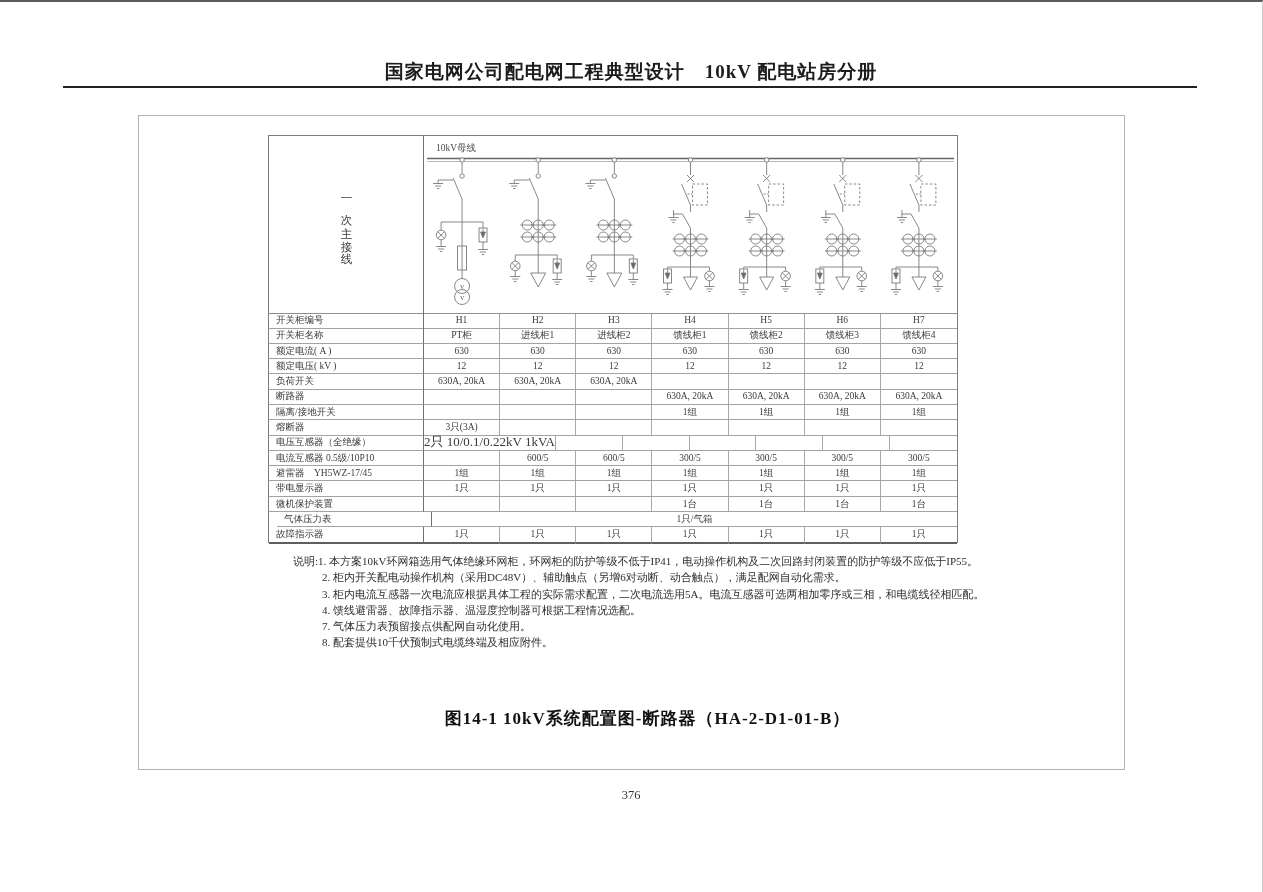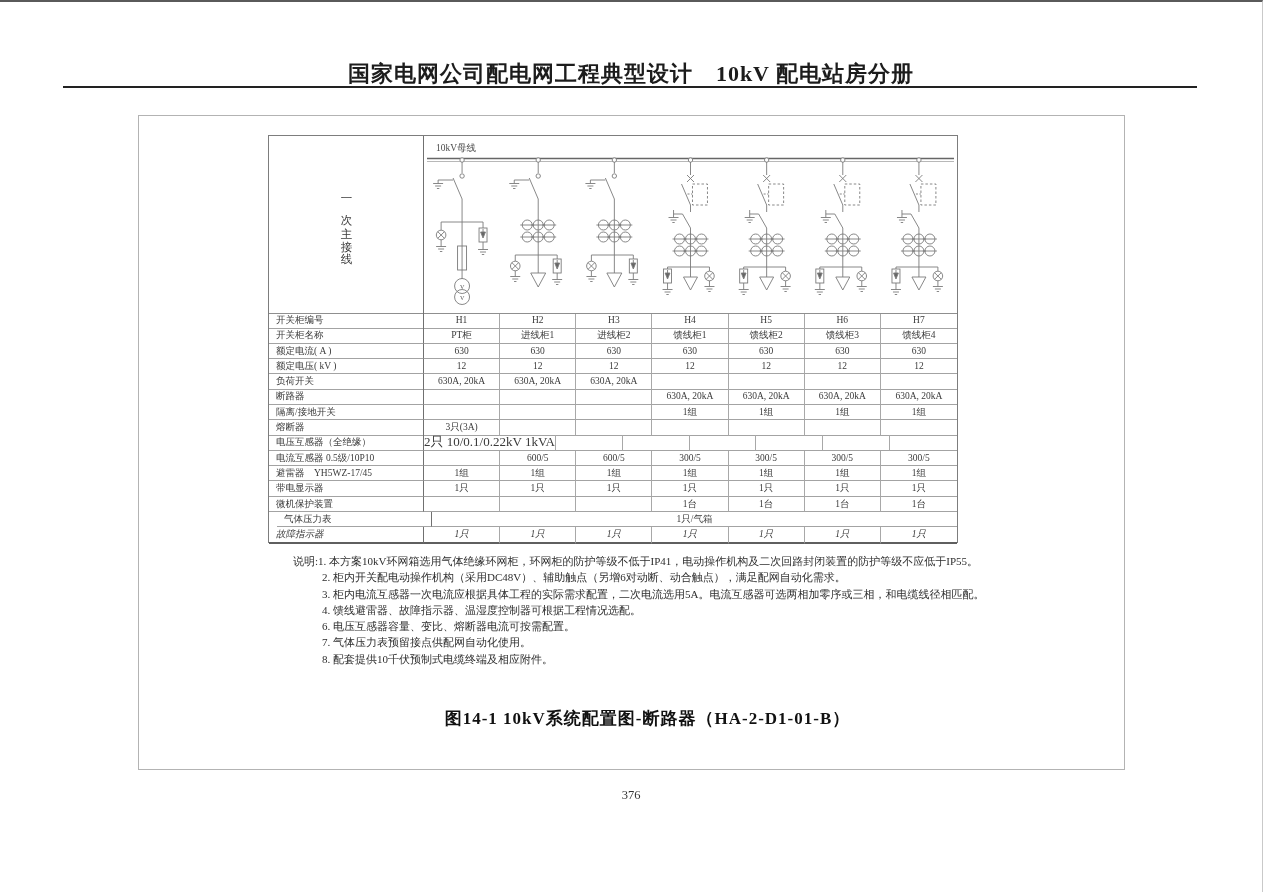--- a/index.html
+++ b/index.html
@@ -4,21 +4,21 @@
 <style>
   html,body { margin:0; padding:0; background:#ffffff; }
   .page {
     position:relative; width:1263px; height:892px; background:#fff;
     font-family:"Liberation Serif", serif; color:#333;
     border-top:2px solid #5a5a5a; border-right:1px solid #c9c9c9;
     box-sizing:border-box; overflow:hidden;
   }
   .header-title {
     position:absolute; top:57px; left:0; width:100%;
-    text-align:center; font-size:22px; color:#1c1c1c; letter-spacing:1px;
+    text-align:center; font-size:19px; color:#1c1c1c; letter-spacing:1px;
     font-weight:bold;
   }
   .header-rule {
     position:absolute; top:84px; left:63px; width:1134px; height:0;
     border-top:2px solid #222;
   }
   .frame {
     position:absolute; left:138px; top:113px; width:987px; height:655px;
     border:1px solid #b3b3b3; box-sizing:border-box;
   }
@@ -38,21 +38,21 @@
   .diagram-cell { position:relative; border-bottom:1px solid #8f8f8f; }
   .diagram-cell svg { display:block; width:100%; height:177px; }
 
   .t-row { display:grid; grid-template-columns:155px repeat(7,1fr); height:15.3px; }
   .t-row.merged { grid-template-columns:155px 1fr;margin-left:8px; }
   .t-row > div {
     box-sizing:border-box; border-bottom:1px solid #a3a3a3;
     font-size:9.5px; line-height:14.5px; color:#3a3a3a;
     white-space:nowrap; overflow:visible;
   }
-  .t-row.last > div { border-bottom:2px solid #5f5f5f;font-style:italic; }
+  .t-row.last > div { border-bottom:2px solid #5f5f5f; }
   .t-label { text-align:left; padding-left:7px; border-right:1px solid #707070; }
   .t-cell { text-align:center; border-right:1px solid #a8a8a8; }
   .t-cell:last-child { border-right:none; }
   .t-cell.small { font-size:13px; }
 
   .notes {
     position:absolute; left:154px; top:437px; width:810px;
     font-size:11px; line-height:16.3px; color:#2e2e2e;
   }
   .note-first { white-space:nowrap; }
@@ -565,21 +565,20 @@
     </div>
 
     <div class="notes">
       <div class="note-first">
         <span>说明:</span><span>1. 本方案10kV环网箱选用气体绝缘环网柜，环网柜的防护等级不低于IP41，电动操作机构及二次回路封闭装置的防护等级不应低于IP55。</span>
       </div>
       <div id="notes-rest">
           <div class="note-rest">2. 柜内开关配电动操作机构（采用DC48V）、辅助触点（另增6对动断、动合触点），满足配网自动化需求。</div>
           <div class="note-rest">3. 柜内电流互感器一次电流应根据具体工程的实际需求配置，二次电流选用5A。电流互感器可选两相加零序或三相，和电缆线径相匹配。</div>
           <div class="note-rest">4. 馈线避雷器、故障指示器、温湿度控制器可根据工程情况选配。</div>
-          <div class="note-rest">6. 电压互感器容量、变比、熔断器电流可按需配置。</div>
           <div class="note-rest">7. 气体压力表预留接点供配网自动化使用。</div>
           <div class="note-rest">8. 配套提供10千伏预制式电缆终端及相应附件。</div>
         </div>
     </div>
 
     <div class="caption">图14-1 10kV系统配置图-断路器（HA-2-D1-01-B）</div>
   </div>
 
   <div class="page-number">376</div>
 </div>

